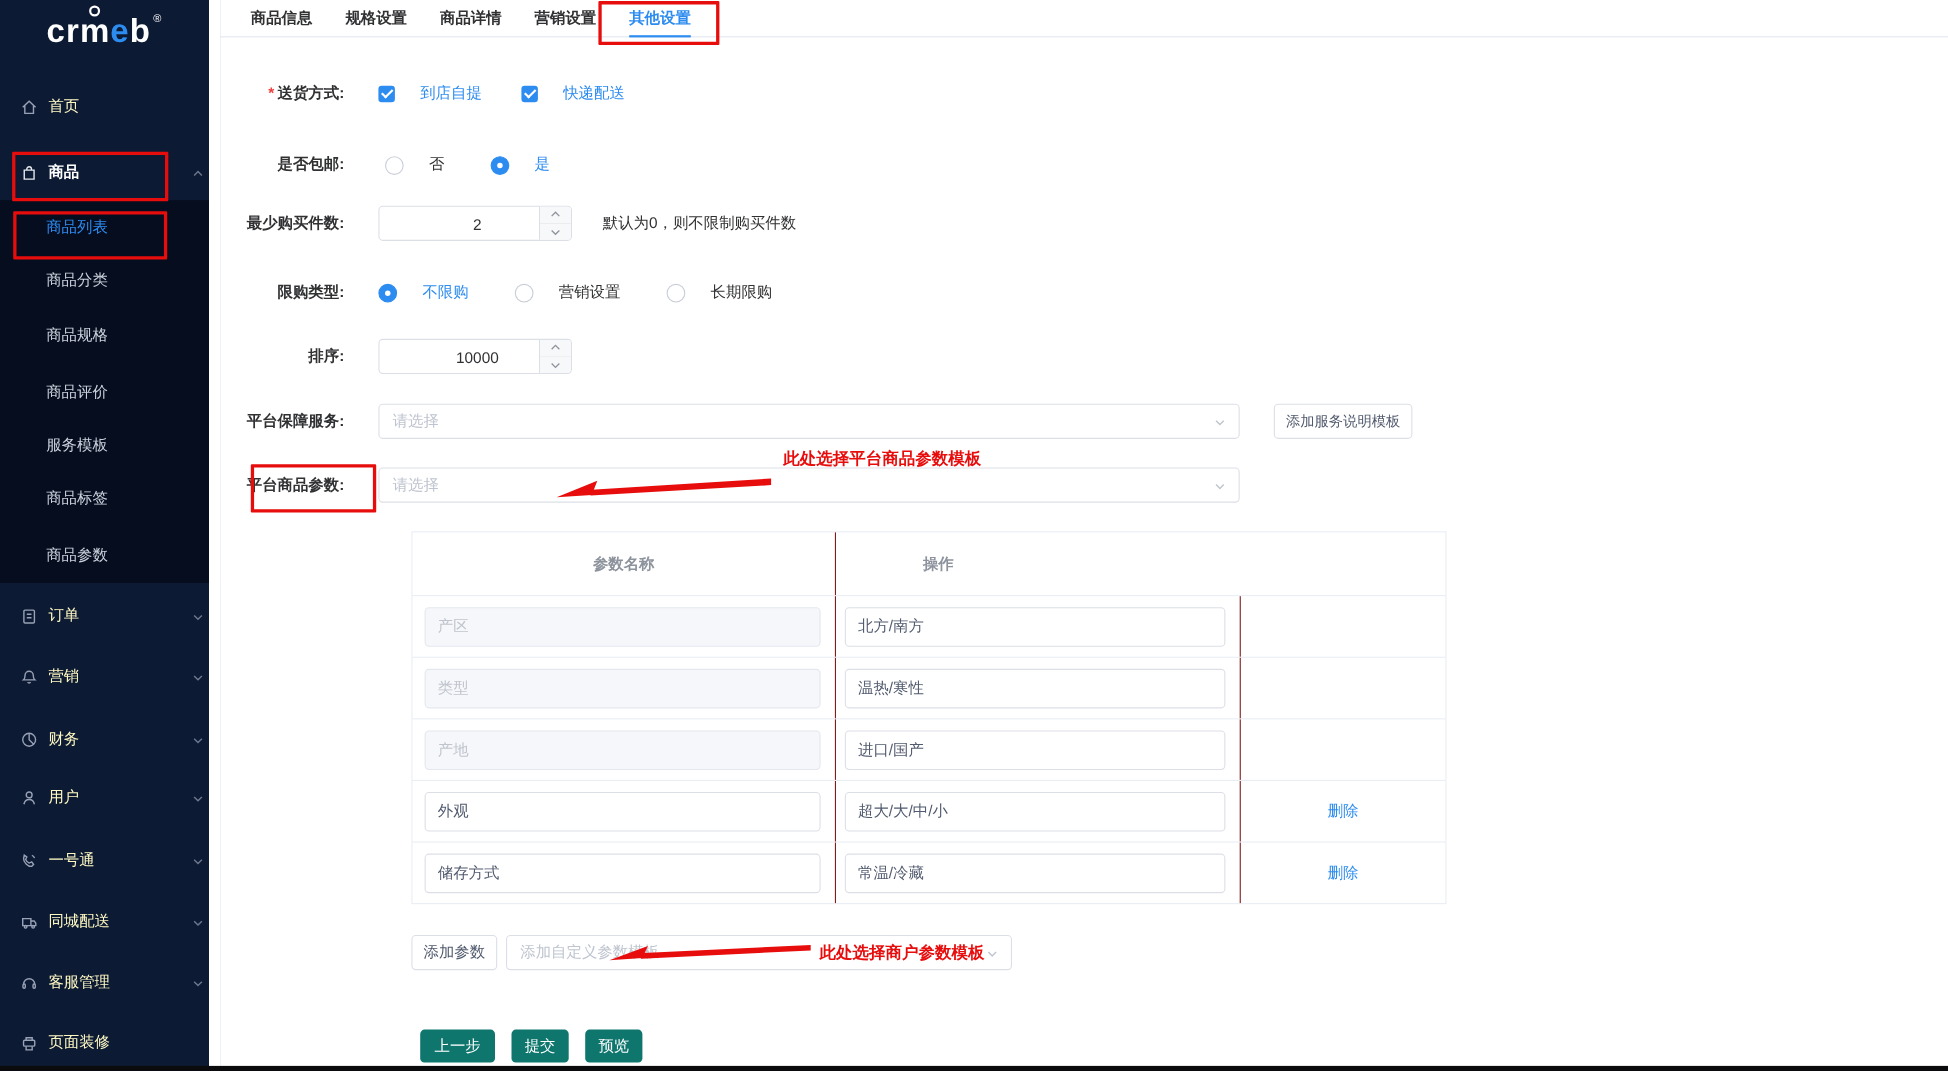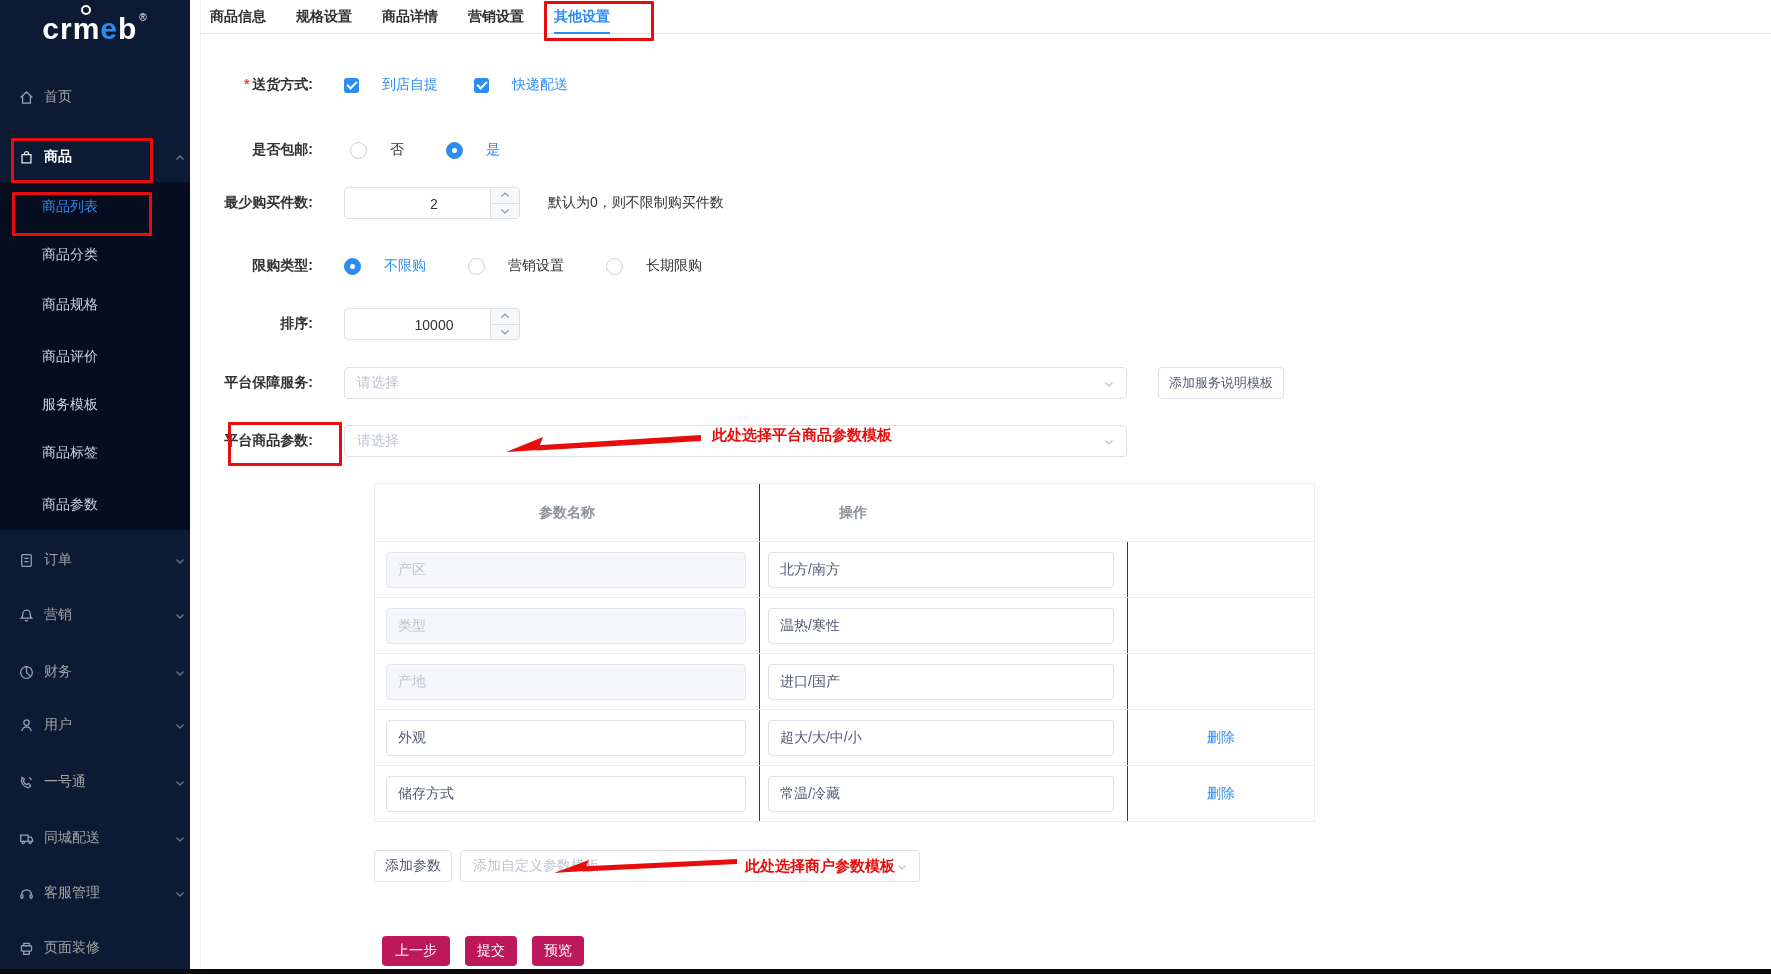--- a/index.html
+++ b/index.html
@@ -10,36 +10,36 @@
   .sidebar{position:absolute;left:0;top:0;width:190px;height:974px;background:#0d1a33;}
   .submenu-bg{position:absolute;left:0;top:182px;width:190px;height:348px;background:#050d1f;}
   .logo{position:absolute;left:0;top:12px;width:190px;text-align:center;color:#fff;
         font-size:30px;font-weight:bold;letter-spacing:1px;}
   .logo .lg-e{color:#2d8cf0;}
   .logo .lg-m{position:relative;display:inline-block;}
   .logo .lg-m::before{content:'';position:absolute;left:50%;top:-7px;transform:translateX(-50%);
         width:6px;height:6px;border:2.5px solid #fff;border-radius:50%;background:#0d1a33;}
   .logo .rmark{font-size:10px;font-weight:normal;vertical-align:18px;margin-left:2px;}
   .side-item{position:absolute;left:0;width:190px;height:40px;display:flex;align-items:center;
-        color:#a3a3a3;cursor:pointer;}
+        color:#fef9c3;cursor:pointer;}
   .side-item .micon{margin-left:18px;width:17px;height:17px;display:flex;align-items:center;color:#98a2b6;}
   .side-item .micon svg{width:17px;height:17px;}
   .side-item .lbl{margin-left:9px;}
   .side-item.parent-active{color:#ffffff;font-weight:bold;}
   .side-item.parent-active .micon{color:#e5e9f0;}
   .side-item.sub{padding-left:42px;width:160px;color:#ccd2dd;}
   .side-item.sub.active{color:#2d8cf0;}
   .side-chev{position:absolute;right:4px;top:50%;margin-top:-6px;color:#6d788e;}
   .redbox{position:absolute;border:3px solid #e80d0d;border-radius:1px;pointer-events:none;z-index:30;}
 
   
   .content{position:absolute;left:190px;top:0;width:1581px;height:974px;background:#fff;}
   .vline{position:absolute;left:10px;top:0;bottom:0;width:1px;background:#f0f1f4;}
   .tabbar{position:absolute;left:10px;right:0;top:0;height:33px;border-bottom:1px solid #e2e6ee;
-          display:flex;padding-left:10px;}
+          display:flex;padding-left:28px;}
   .tab{width:56px;margin-right:30px;text-align:center;line-height:33px;font-weight:600;
        color:#303133;position:relative;cursor:pointer;}
   .tab.active{color:#2d8cf0;}
   .tab.active::after{content:'';position:absolute;left:0;right:0;bottom:-1px;height:2px;background:#2d8cf0;}
 
   .frow{position:absolute;left:0;height:32px;display:flex;align-items:center;}
   .flabel{width:123px;text-align:right;font-weight:600;color:#303133;flex:none;}
   .req{color:#f03e3e;margin-right:3px;font-weight:600;}
   .fctrl{margin-left:31px;display:flex;align-items:center;gap:14px;}
 
@@ -87,21 +87,21 @@
   .tin.nm{margin-left:11px;width:360px;}
   .tin.vl{margin-left:8px;width:346px;}
   .tin:disabled{background:#f5f7fa;border-color:#e4e7ed;color:#c0c4cc;}
   .del-link{color:#2d8cf0;cursor:pointer;}
 
   
   .ann-text{position:absolute;color:#e80d0d;font-weight:bold;font-size:15px;z-index:25;}
   .ann-arrow{position:absolute;z-index:25;}
 
   
-  .btn-pri{position:absolute;top:936px;height:30px;background:#be185d;color:#fff;border-radius:4px;
+  .btn-pri{position:absolute;top:936px;height:30px;background:#0f766e;color:#fff;border-radius:4px;
         display:flex;align-items:center;justify-content:center;cursor:pointer;}
   .bstrip{position:absolute;left:0;top:969px;width:1771px;height:5px;background:#0b0b0d;}
 </style>
 </head>
 <body>
 
 <div class="page">
 
   <div class="sidebar">
     <div class="submenu-bg"></div>
@@ -385,21 +385,21 @@
                 <path d="M2.5 4.5 6 8l3.5-3.5"></path>
               </svg></span>
         </div>
       </div>
     </div>
     <div class="redbox" style="left:38px;top:422px;width:108px;height:38px;"></div>
     <svg class="ann-arrow" style="left:315px;top:433px" width="198" height="24" viewBox="0 0 198 24">
       <polygon points="1,19 38,4 33,17" fill="#e80d0d"></polygon>
       <polygon points="29,12.5 196,2 196,8 32,17.5" fill="#e80d0d"></polygon>
     </svg>
-    <div class="ann-text" style="left:522px;top:426px">此处选择平台商品参数模板</div>
+    <div class="ann-text" style="left:522px;top:408px">此处选择平台商品参数模板</div>
 
     <div class="ptable">
       <div class="trow thead">
         <div class="tcell c1">参数名称</div>
         <div class="tcell c3">操作</div>
       </div>
       <div class="trow tbody-r">
         <div class="tcell c1">
             <input class="tin nm" disabled="" value="产区" style="">
           </div>

